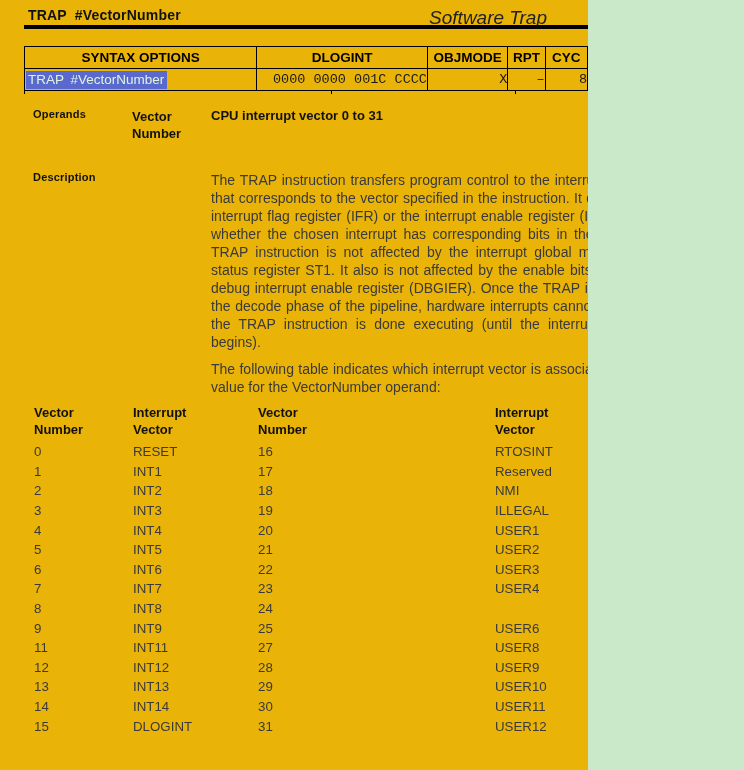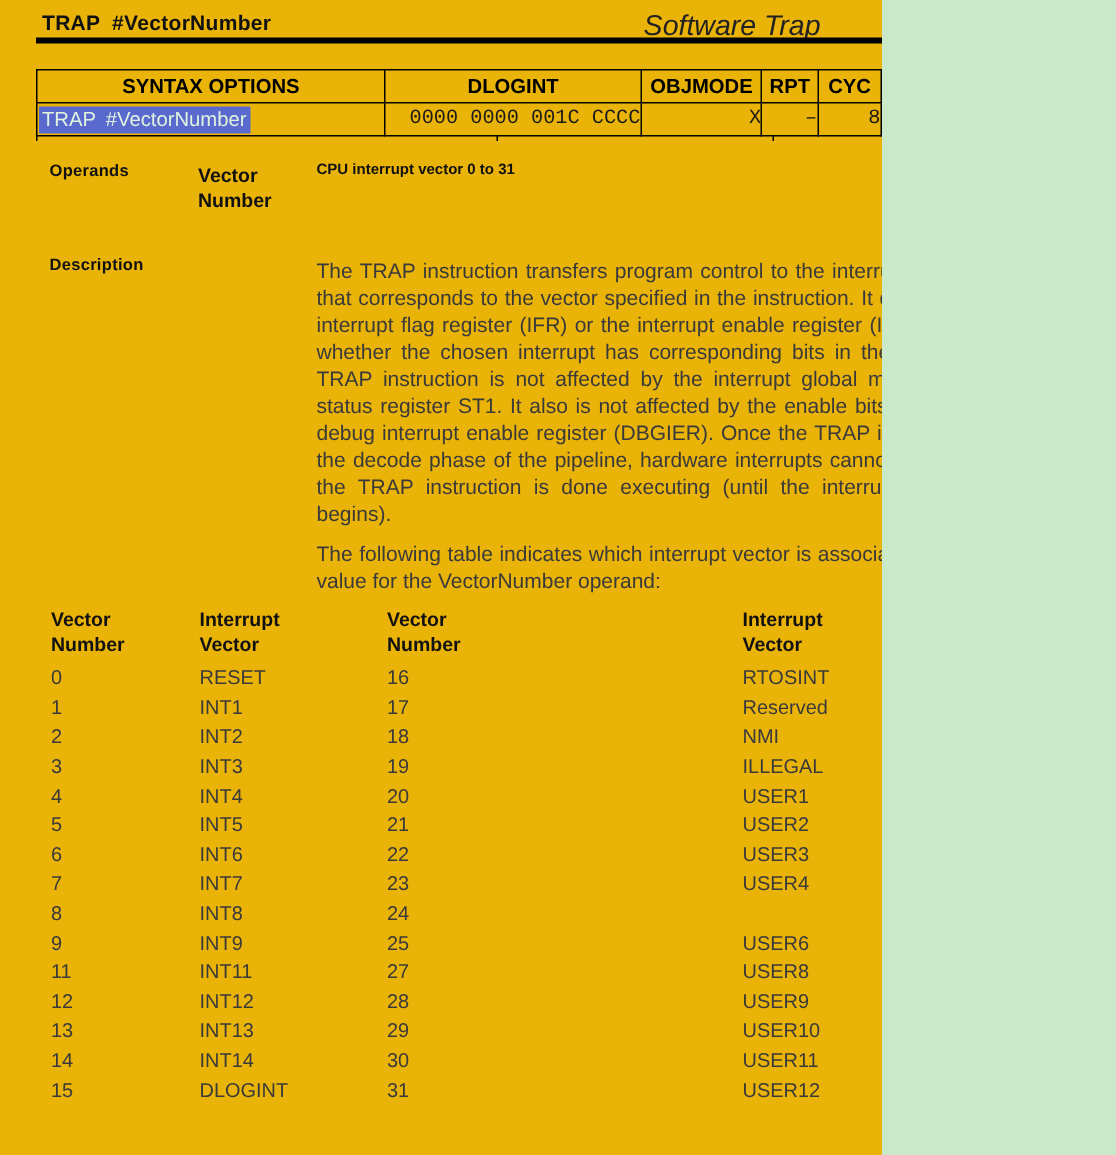--- a/index.html
+++ b/index.html
@@ -63,21 +63,21 @@
     position: absolute; left: 33px;
     font-size: 11px; font-weight: bold; color: #111;
     letter-spacing: 0.2px;
   }
   .operand-name {
     position: absolute; left: 132px; top: 108px; width: 72px;
     font-size: 13px; font-weight: bold; color: #111; line-height: 17px;
   }
   .operand-desc {
     position: absolute; left: 211px; top: 108px;
-    font-size: 10px; font-weight: bold; color: #111;
+    font-size: 13px; font-weight: bold; color: #111;
   }
   .description-text {
     position: absolute; left: 211px; top: 171px; width: 492px;
     font-size: 14px; line-height: 18px; color: #3a3a3a;
     text-align: justify;
   }
   .description-text p { margin-bottom: 9px; }
   
   .vector-table {
     position: absolute; left: 34px; top: 404px; width: 669px;

